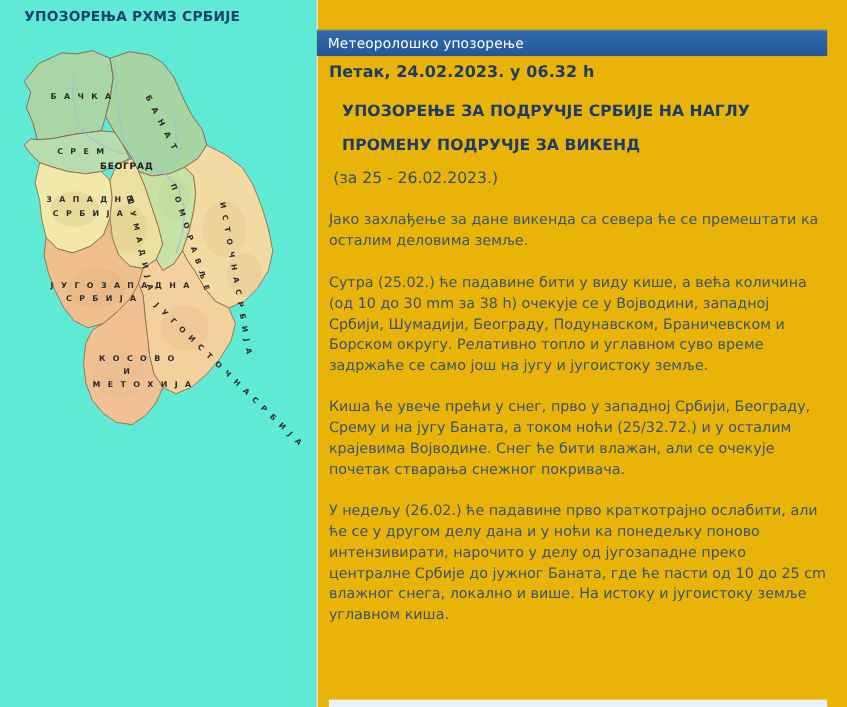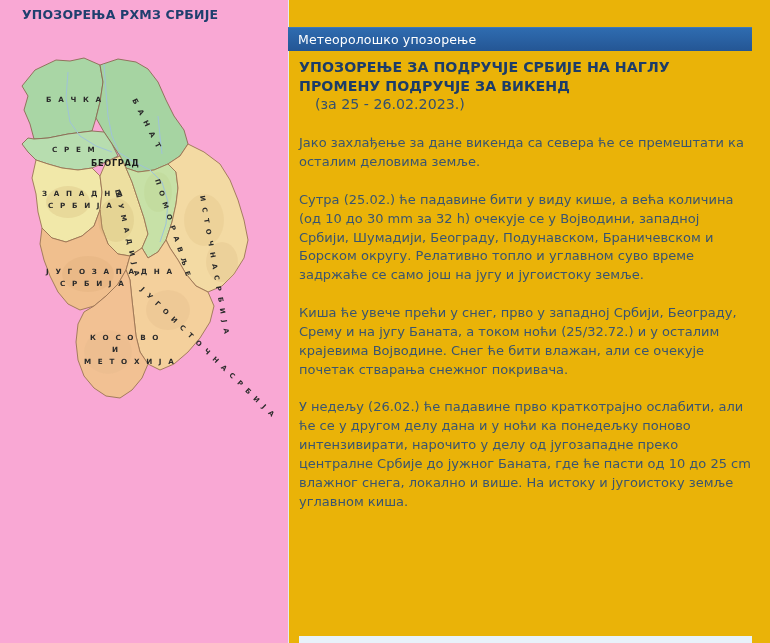--- a/index.html
+++ b/index.html
@@ -13,36 +13,36 @@
     font-family: "DejaVu Sans", "Liberation Sans", sans-serif;
     overflow: hidden;
     position: relative;
   }
 
   
   #left-col {
     position: absolute;
     left: 0; top: 0;
     width: 288px; height: 643px;
-    background: #f9a8d4;
+    background: #5eead4;
   }
 
   #page-title {
     position: absolute;
     left: 22px; top: 7px;
     font-size: 12.5px;
     font-weight: bold;
     color: #1f3f6e;
     letter-spacing: 0.2px;
     white-space: nowrap;
   }
 
   #map-wrap {
     position: absolute;
-    left: 8px; top: 52px;
+    left: 8px; top: 40px;
     width: 276px; height: 390px;
   }
   #map-wrap svg { display: block; }
 
   .map-label {
     font-family: "DejaVu Sans", "Liberation Sans", sans-serif;
     font-weight: bold;
     fill: #2b2b2b;
     font-size: 7.2px;
     letter-spacing: 2.1px;
@@ -101,29 +101,29 @@
     color: #1c3c68;
     margin: 0 0 18px 0;
     letter-spacing: 0.1px;
   }
 
   .headline {
     font-size: 14.2px;
     font-weight: bold;
     color: #1c3c68;
     line-height: 1.32;
-    margin: 0;
+    margin: 12px;
     letter-spacing: 0.05px;
   }
   .headline-sub {
     font-size: 14.2px;
     font-weight: normal;
     color: #34506f;
     line-height: 1.32;
-    margin: 0 0 20px 16px;
+    margin: 0 0 20px 4px;
   }
 
   .para {
     font-size: 13px;
     color: #3a5570;
     line-height: 1.45;
     margin: 0 0 19px 0;
   }
 
   .footer-line {
@@ -223,26 +223,27 @@
 
 <div id="right-col">
   <div id="panel-divider"></div>
 
   <div id="warning-header">
     <div id="warning-header-label">Метеоролошко упозорење</div>
   </div>
 
   <div id="content">
 
+    <div class="issued-time">Петак, 24.02.2023. у 06.32 h</div>
 
     <div class="headline">УПОЗОРЕЊЕ ЗА ПОДРУЧЈЕ СРБИЈЕ НА НАГЛУ</div>
     <div class="headline">ПРОМЕНУ ПОДРУЧЈЕ ЗА ВИКЕНД</div>
     <div class="headline-sub">(за 25 - 26.02.2023.)</div>
 
     <p class="para">Јако захлађење за дане викенда са севера ће се премештати ка осталим деловима земље.</p>
-    <p class="para">Сутра (25.02.) ће падавине бити у виду кише, а већа количина (од 10 до 30 mm за 32 h) очекује се у Војводини, западној Србији, Шумадији, Београду, Подунавском, Браничевском и Борском округу. Релативно топло и углавном суво време задржаће се само још на југу и југоистоку земље.</p>
+    <p class="para">Сутра (25.02.) ће падавине бити у виду кише, а већа количина (од 10 до 30 mm за 38 h) очекује се у Војводини, западној Србији, Шумадији, Београду, Подунавском, Браничевском и Борском округу. Релативно топло и углавном суво време задржаће се само још на југу и југоистоку земље.</p>
     <p class="para">Киша ће увече прећи у снег, прво у западној Србији, Београду, Срему и на југу Баната, а током ноћи (25/32.72.) и у осталим крајевима Војводине. Снег ће бити влажан, али се очекује почетак стварања снежног покривача.</p>
     <p class="para">У недељу (26.02.) ће падавине прво краткотрајно ослабити, али ће се у другом делу дана и у ноћи ка понедељку поново интензивирати, нарочито у делу од југозападне преко централне Србије до јужног Баната, где ће пасти од 10 до 25 cm влажног снега, локално и више. На истоку и југоистоку земље углавном киша.</p>
 
   </div>
 
   <div id="bottom-strip"></div>
 </div>
 
 </body></html>

